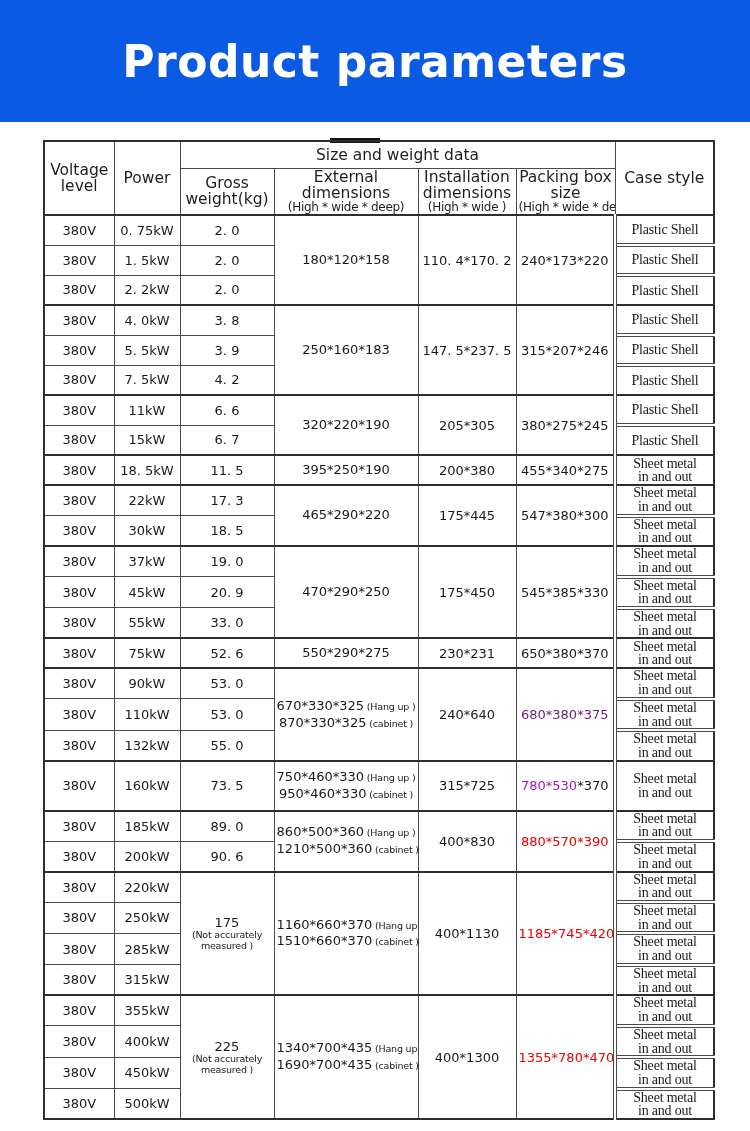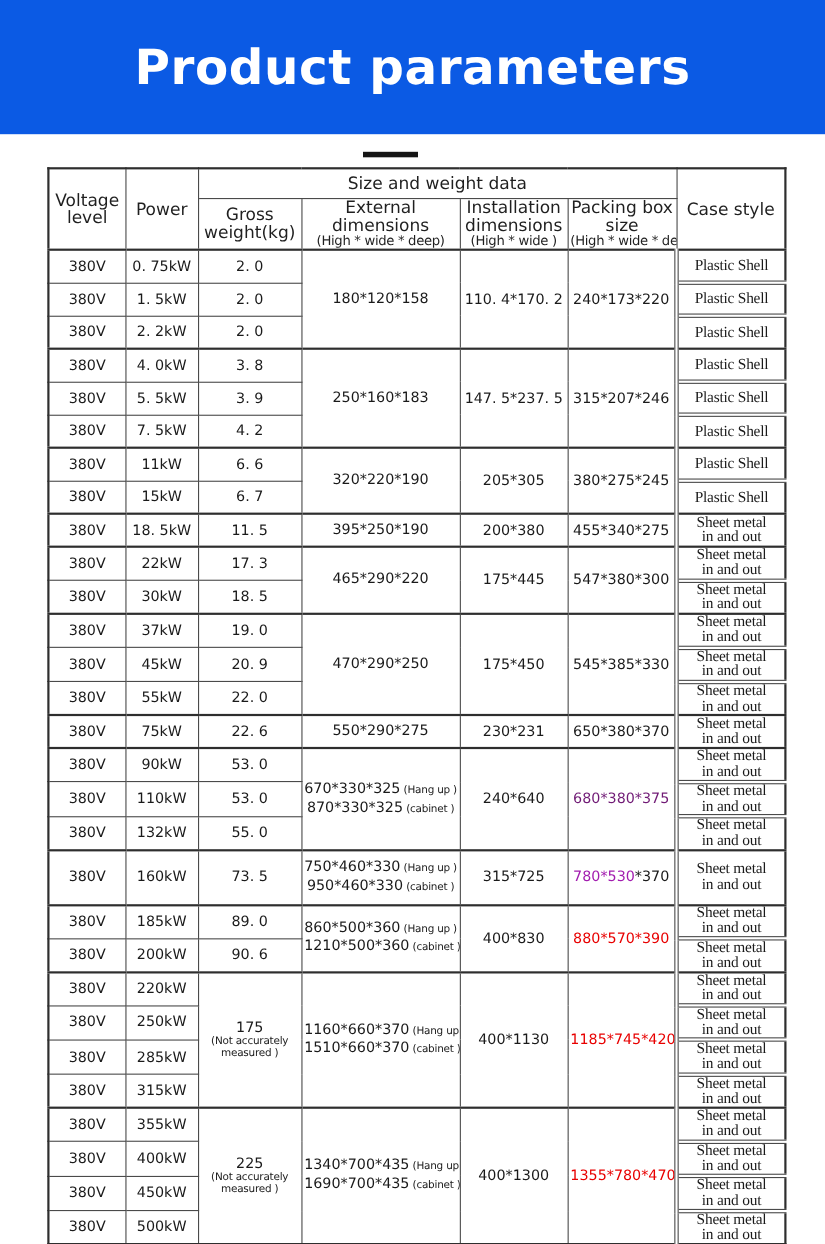--- a/index.html
+++ b/index.html
@@ -13,21 +13,21 @@
     position:absolute; left:0; top:0; width:750px; height:122px;
     background:#0b5ae4; display:flex; align-items:center; justify-content:center;
   }
   .banner h1 {
     margin:3px; color:#ffffff; font-size:44px; font-weight:700; letter-spacing:0.5px;
   }
   .decor-bar {
     position:absolute; left:330px; top:138px; width:50px; height:5px; background:#151515;
   }
   table.params {
-    position:absolute; left:43px; top:152px; width:670px;
+    position:absolute; left:43px; top:140px; width:670px;
     border-collapse:collapse; table-layout:fixed;
     border:2px solid #2e2e2e;
   }
   th, td {
     border:1px solid #4a4a4a; text-align:center; vertical-align:middle;
     padding:0 2px; overflow:hidden;
   }
   thead tr.hrow1 { height:27px; }
   thead tr.hrow2 { height:43px; }
   th { font-weight:400; font-size:15.5px; line-height:1.05; color:#1f1f1f; }
@@ -223,30 +223,30 @@
         <td>45kW</td>
         <td>20. 9</td>
         <td class="case">
           <div class="case-line">Sheet metal</div>
           <div class="case-line">in and out</div>
         </td>
       </tr>
       <tr>
         <td>380V</td>
         <td>55kW</td>
-        <td>22. 0</td>
+        <td>33. 0</td>
         <td class="case">
           <div class="case-line">Sheet metal</div>
           <div class="case-line">in and out</div>
         </td>
       </tr>
       <tr class="group-start">
         <td>380V</td>
         <td>75kW</td>
-        <td>22. 6</td>
+        <td>52. 6</td>
         <td rowspan="1">
           <div class="ext-line"><span>550*290*275</span></div>
         </td>
         <td rowspan="1">230*231</td>
         <td rowspan="1"><span>650*380*370</span></td>
         <td class="case">
           <div class="case-line">Sheet metal</div>
           <div class="case-line">in and out</div>
         </td>
       </tr>

